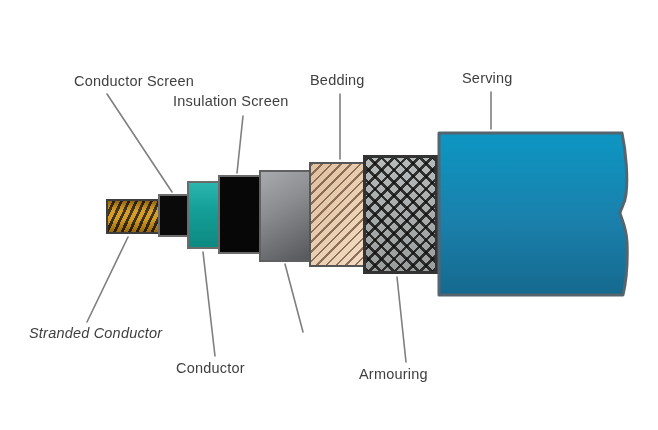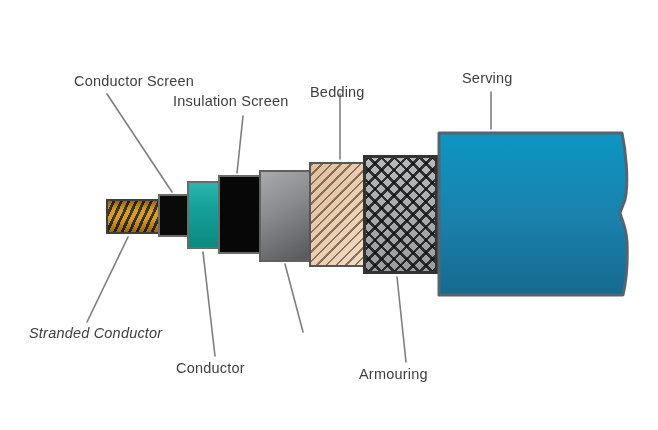--- a/index.html
+++ b/index.html
@@ -59,21 +59,21 @@
     border:none;background:none;
   }
   
   .lbl{
     position:absolute;z-index:20;
     color:#3f3f3f;font-size:14.5px;line-height:17px;
     white-space:nowrap;letter-spacing:.2px;
   }
   .lbl-conductor-screen{left:54px;top:73px;margin-left:20px;}
   .lbl-insulation-screen{left:173px;top:93px;}
-  .lbl-bedding{left:310px;top:84px;text-align:center;}
+  .lbl-bedding{left:310px;top:72px;text-align:center;}
   .lbl-serving{left:462px;top:70px;}
   .lbl-stranded-conductor{left:29px;top:325px;font-style:italic;}
   .lbl-insulation{left:176px;top:360px;}
   .lbl-metallic-sheath{left:244px;top:336px;}
   .lbl-armouring{left:359px;top:366px;}
 </style>
 </head>
 <body>
 
 <div class="stage">

